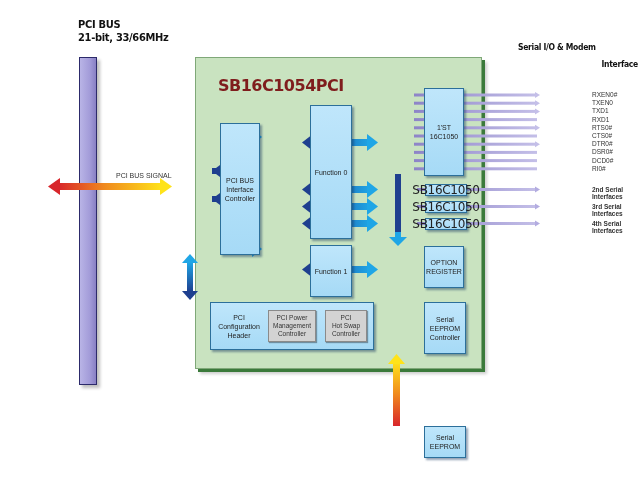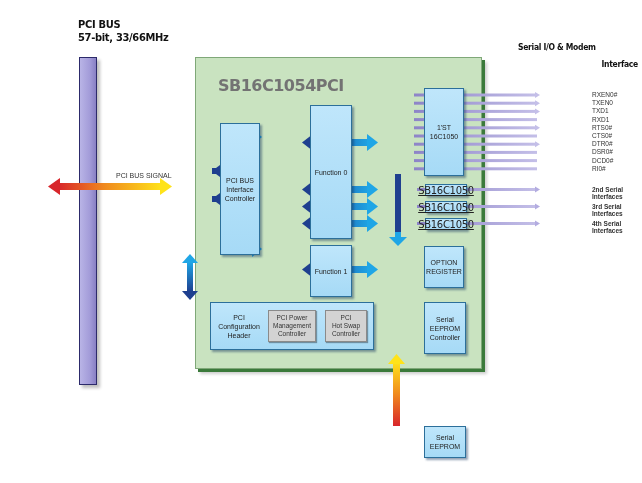--- a/index.html
+++ b/index.html
@@ -4,35 +4,35 @@
 <style>
   html, body { margin:0; padding:0; background:#ffffff; }
   body { width:642px; height:483px; position:relative; overflow:hidden; font-family:"Liberation Sans", sans-serif; }
   .abs { position:absolute;margin-left:48px; }
   .hdr { font-family:"DejaVu Sans", sans-serif; font-weight:bold; color:#111; font-stretch:condensed; letter-spacing:-0.3px; }
   #pci-bus-title { left:30px; top:18px; font-size:11px; line-height:13px; }
   #serial-title { left:470px; top:42px; font-size:8.5px; line-height:10px; text-align:left; width:120px; }
   #serial-title2 { left:470px; top:59px; font-size:8.5px; line-height:10px; text-align:right; width:120px; }
   .bus-bar { left:31px; top:57px; width:16px; height:326px; background:linear-gradient(90deg,#b9b4e6,#a39cd9 60%,#8880c4); border:1px solid #2c2a6a; box-shadow:3px 3px 3px rgba(0,0,0,0.25); }
   .chip { left:147px; top:57px; width:285px; height:310px; background:#c9e3c0; border:1px solid #7fa878; box-shadow:3px 3px 0 #3b7a3b, 5px 5px 3px rgba(0,0,0,0.2); }
-  .chip-title { left:170px; top:76px; font-size:16px; font-family:"DejaVu Sans", sans-serif; font-weight:bold; color:#737373; letter-spacing:-0.5px; }
+  .chip-title { left:170px; top:76px; font-size:16px; font-family:"DejaVu Sans", sans-serif; font-weight:bold; color:#7f1d1d; letter-spacing:-0.5px; }
   .blk { background:linear-gradient(180deg,#bfe6fb,#a6daf6); border:1px solid #2c6f9a; box-shadow:2px 2px 2px rgba(20,50,90,0.45); display:flex; align-items:center; justify-content:center; text-align:center; font-size:7px; line-height:9px; color:#222; }
   .gray { background:#d3d3d3; border:1px solid #8a8a8a; box-shadow:1px 1px 1px rgba(0,0,0,0.35); display:flex; align-items:center; justify-content:center; text-align:center; font-size:6.5px; line-height:8px; color:#333; }
-  .small-chip { font-size:10px; font-family:"DejaVu Sans", sans-serif; letter-spacing:-0.3px;text-decoration:underline; }
+  .small-chip { font-size:12px; font-family:"DejaVu Sans", sans-serif; letter-spacing:-0.3px; }
   .sig { font-size:6.5px; line-height:7.5px; color:#333; }
   .iface { font-size:6.5px; font-weight:bold; color:#333; }
   .busSignal { font-size:7px; color:#333; }
   svg { position:absolute; left:0; top:0; }
 </style>
 </head>
 <body>
 
 <div class="abs hdr" id="pci-bus-title">
   <div>PCI BUS</div>
-  <div>57-bit, 33/66MHz</div>
+  <div>21-bit, 33/66MHz</div>
 </div>
 <div class="abs hdr" id="serial-title">Serial I/O &amp; Modem</div>
 <div class="abs hdr" id="serial-title2">Interface</div>
 
 <div class="abs bus-bar"></div>
 
 <div class="abs chip"></div>
 <div class="abs chip-title">SB16C1054PCI</div>
 
 <svg width="642" height="483">

